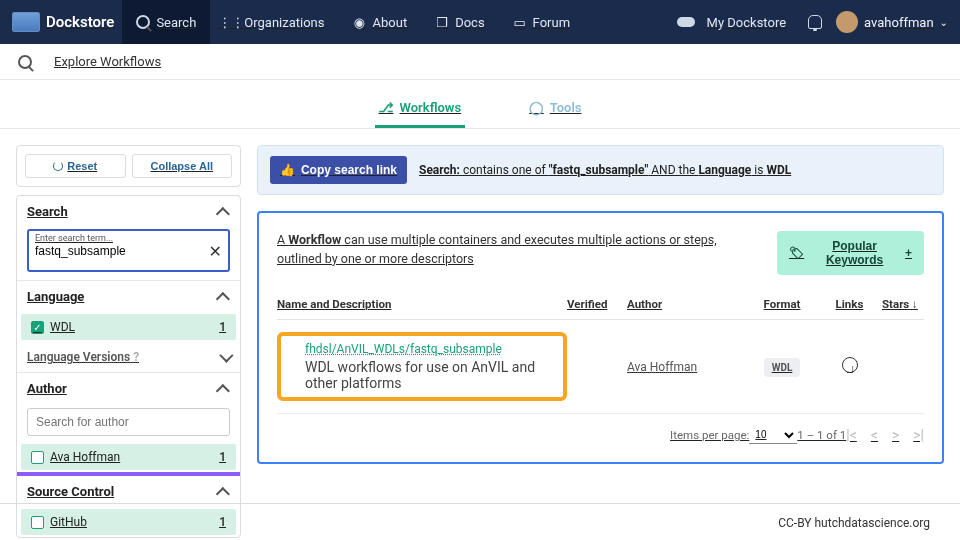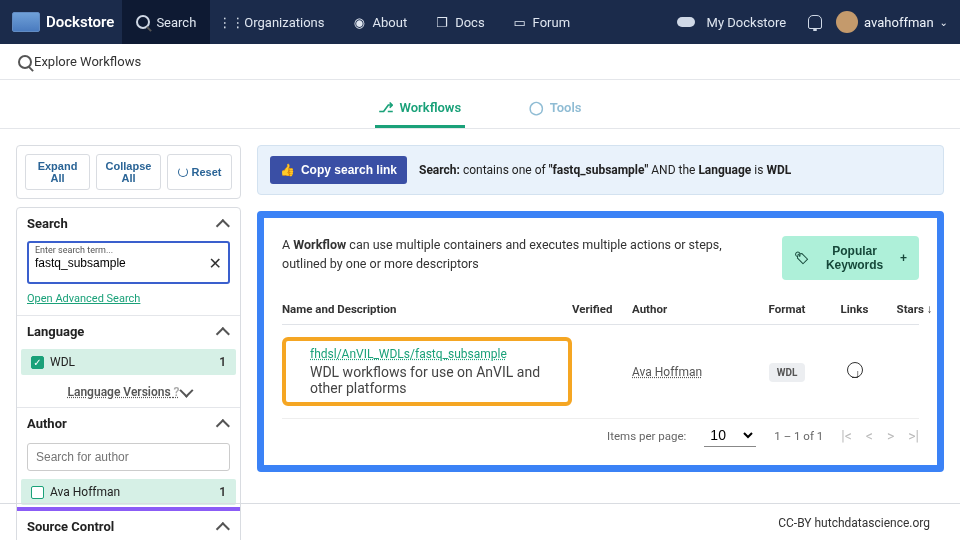--- a/index.html
+++ b/index.html
@@ -10,21 +10,21 @@
   .logo-icon { width: 28px; height: 20px; background: linear-gradient(#6fa0d8,#4a7bbf); border: 1px solid #628cc3; border-radius: 2px; position: relative; }
   .navset { display: flex; align-items: center; }
   .navitem { display: flex; align-items: center; gap: 6px; padding: 0 14px; height: 44px; font-size: 13px; color: #dfe6f0; cursor: pointer; }
   .navitem.active { background: #0e1a33; }
   .navitem .ico { width: 14px; height: 14px; display: inline-flex; align-items: center; justify-content: center; }
   .spacer { flex: 1; }
   .rightnav { display: flex; align-items: center; gap: 14px; }
   .avatar { width: 22px; height: 22px; border-radius: 50%; background: #c49a6c; }
   .user { display: flex; align-items: center; gap: 6px; font-size: 13px; color: #eef3fa; }
   
-  .subbar { border-bottom: 1px solid #e4e6ea; padding: 10px 18px; display: flex; align-items: center; gap: 2px; font-size: 13px; color: #333; }
+  .subbar { border-bottom: 1px solid #e4e6ea; padding: 10px 18px; display: flex; align-items: center; gap: 22px; font-size: 13px; color: #333; }
   .magnify { width: 14px; height: 14px; border: 2px solid #555; border-radius: 50%; position: relative; }
   .magnify::after { content: ""; position: absolute; width: 6px; height: 2px; background: #555; transform: rotate(45deg); bottom: -3px; right: -4px; }
   
   .tabs { display: flex; justify-content: center; gap: 60px; padding: 12px 0 0; border-bottom: 1px solid #e4e6ea; }
   .tab { display: flex; align-items: center; gap: 6px; padding: 8px 4px 10px; font-size: 13px; font-weight: 600; color: #777; border-bottom: 3px solid transparent; cursor: pointer; }
   .tab.active { color: #1aa179; border-bottom-color: #1aa179; }
   .tab.inactive { color: #8fbcd4; }
   
   .page { display: flex; padding: 16px; gap: 16px; }
   
@@ -38,59 +38,59 @@
   .search-wrap { margin: 2px 10px 8px; border: 2px solid #3a5fcd; border-radius: 3px; padding: 2px 6px 12px; position: relative;}
   .search-wrap label { font-size: 9px; color: #555; display:block; }
   .search-wrap input { border: none; outline: none; width: 85%; font-size: 12px; }
   .clear-x { position: absolute; right: 6px; top: 50%; transform: translateY(-50%); font-size: 16px; color: #333; cursor: pointer;}
   .adv { font-size: 11px; color: #1aa179; text-decoration: underline; padding: 0 10px 10px; display: block; cursor: pointer;}
   .facet-row { display: flex; align-items: center; justify-content: space-between; padding: 6px 10px; font-size: 12px; background: #d6f0e6; border-radius: 2px; margin: 2px 4px; }
   .facet-row .left { display: flex; align-items: center; gap: 6px; }
   .cb { width: 13px; height: 13px; border: 1.5px solid #1aa179; border-radius: 2px; display: inline-flex; align-items: center; justify-content: center; background:#fff;}
   .cb.checked { background: #1aa179; color: #fff; font-size: 10px; }
   .facet-count { font-weight: 600; color: #333; }
-  .facet-subhead { font-size: 12px; font-weight: 600; color: #555; text-decoration: underline dotted; padding: 8px 10px; display:flex; justify-content:center; align-items:center; cursor:pointer;}
+  .facet-subhead { font-size: 12px; font-weight: 600; color: #555; text-decoration: underline dotted; padding: 8px 10px; display:flex; justify-content:space-between; align-items:center; cursor:pointer;}
   .author-input { margin: 4px 10px 6px; border: 1px solid #ccc; border-radius: 3px; padding: 6px 8px; font-size: 12px; width: calc(100% - 20px); color:#be185d;}
   
   .main { flex: 1; min-width: 0; }
   .banner { background: #e9f2fb; border: 1px solid #d3e2f0; border-radius: 4px; padding: 10px 12px; display: flex; align-items: center; gap: 12px; font-size: 12px; }
   .copy-btn { background: #3a4fa5; color: #fff; border: none; border-radius: 3px; padding: 7px 10px; font-size: 12px; font-weight: 600; display: flex; align-items: center; gap: 6px; cursor: pointer;}
   .banner strong { font-weight: 700; }
   
-  .results-card { border: 7px solid #3b82f6; border-radius: 4px; margin-top: 16px; padding: 18px; }
+  .results-card { border: 2px solid #3b82f6; border-radius: 4px; margin-top: 16px; padding: 18px; }
   .desc-row { display: flex; justify-content: space-between; align-items: flex-start; gap: 20px; }
   .desc-text { font-size: 12.5px; color: #333; max-width: 480px; line-height: 1.5;}
   .keywords-btn { background: #aef0d9; border: none; border-radius: 4px; padding: 8px 12px; font-size: 12px; font-weight: 700; display: flex; align-items: center; gap: 8px; cursor: pointer; color:#16483a;}
   
   .result-table { margin-top: 22px; }
   .thead { display: flex; font-size: 11.5px; font-weight: 700; color: #333; border-bottom: 1px solid #e0e3e8; padding-bottom: 8px; }
   .col-name { flex: 0 0 290px; }
   .col-ver { flex: 0 0 60px; }
   .col-author { flex: 0 0 120px; }
   .col-format { flex: 0 0 70px; text-align: center;}
   .col-links { flex: 0 0 65px; text-align: center;}
-  .col-stars { flex: 0 0 55px; text-align: center;}
+  .col-stars { flex: 0 0 55px; text-align: left;}
   
   .trow { display: flex; align-items: center; padding: 12px 0; font-size: 12px; }
   .result-link { color: #1aa179; text-decoration: underline dotted; font-size: 12px;}
   .result-desc { color: #444; font-size: 14px; margin-top: 3px;}
   .author-link { color: #555; text-decoration: underline dotted; font-size:12px;}
   .format-badge { background: #eceef1; color: #555; font-size: 10px; font-weight: 700; padding: 4px 8px; border-radius: 4px; }
   .gh-icon { width: 16px; height: 16px; border: 1.5px solid #333; border-radius: 50%; display: inline-block; position:relative;}
   .gh-icon::after{content:""; position:absolute; width:6px; height:6px; border:1.5px solid #333; border-top:none; border-left:none; border-radius:0 0 2px 0; bottom:-1px; left:50%; transform:translateX(-50%);}
   .highlight-box { border: 4px solid #f5a623; border-radius: 6px; padding: 6px 24px; display: inline-block;}
   
-  .pager { display: flex; justify-content: flex-end; align-items: center; gap: 18px; font-size: 11.5px; color: #666; padding-top: 5px; border-top: 1px solid #eee;}
-  .pager select { border:none; border-bottom:1px solid #888; font-size:14px; padding:2px 14px 2px 2px; background:transparent;}
+  .pager { display: flex; justify-content: flex-end; align-items: center; font-size: 11.5px; color: #666; padding-top: 12px; border-top: 1px solid #eee;}
+  .pager select { border:none; border-bottom:1px solid #888; font-size:10px; padding:2px 14px 2px 2px; background:transparent;}
   .pager-arrows { display: flex; gap: 14px; color: #bbb; }
   .pa{cursor:pointer; font-size:14px;}
   
   .attribution { position: absolute; bottom: 10px; right: 30px; font-size: 12px; color: #333;}
   .hline { position:absolute; bottom: 36px; left:0; right:0; border-top:1px solid #d9dce1;}
-  .container { position: relative; width:960px; height:540px; overflow:hidden;}
+  .container { position: relative; width:960px; height:540px; overflow:hidden;text-decoration:underline;}
   .bell { width:14px; height:14px; border:1.5px solid #cfd8e6; border-radius:5px 5px 2px 2px; position:relative;}
   .bell::after{content:""; position:absolute; width:4px; height:2px; background:#cfd8e6; bottom:-3px; left:50%; transform:translateX(-50%); border-radius:2px;}
   .cloud { width:18px; height:10px; background:#cfd8e6; border-radius:6px; position:relative;}
   .refresh-ico { width:10px; height:10px; border:1.5px solid #2a6496; border-radius:50%; border-top-color:transparent; display:inline-block;}
 </style>
 </head>
 <body>
 <div class="container">
 
 <div class="topbar">
@@ -150,38 +150,36 @@
   <div class="tab inactive">
         <span>◯</span>
         <span>Tools</span>
       </div>
 </div>
 
 <div class="page">
 
   <div class="sidebar">
     <div class="side-actions">
-      <button class="side-btn">Expand All</button>
-      <button class="side-btn">Collapse All</button>
       <button class="side-btn">
             <span class="refresh-ico"></span>
             <span>Reset</span>
           </button>
+      <button class="side-btn">Collapse All</button>
     </div>
     <div class="facet-box">
       <div class="facet-head">
             <span>Search</span>
             <span class="chev up"></span>
           </div>
       <div class="search-wrap">
         <label>Enter search term...</label>
         <input value="fastq_subsample" style="">
         <span class="clear-x">✕</span>
       </div>
-      <a class="adv">Open Advanced Search</a>
 
       <div class="facet-head" style="border-top:1px solid #e4e6ea;">
             <span>Language</span>
             <span class="chev up"></span>
           </div>
       <div class="facet-row">
         <span class="left">
               <span class="cb checked">✓</span>
               <span>WDL</span>
             </span>

